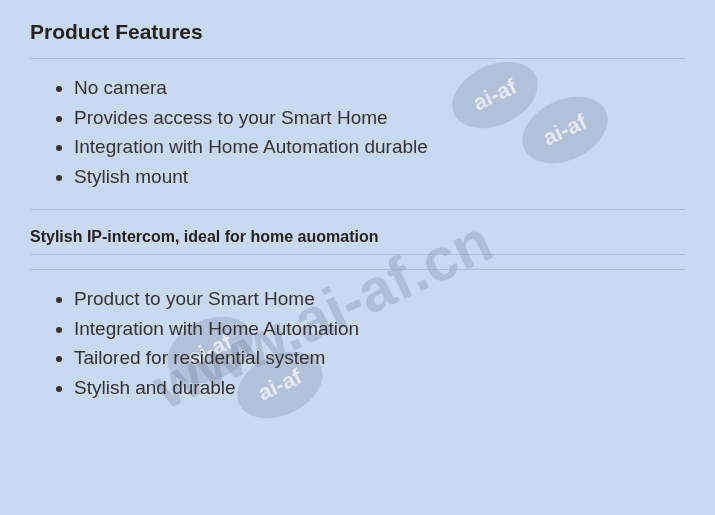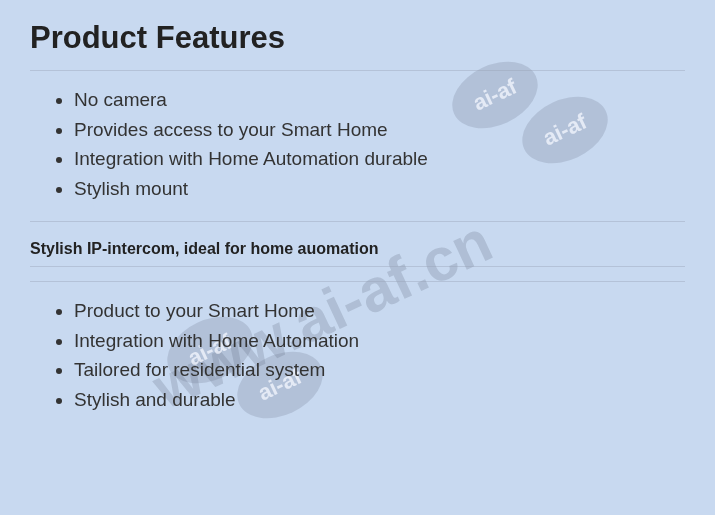--- a/index.html
+++ b/index.html
@@ -52,21 +52,21 @@
     }
     .badge1 { left: 450px; top: 65px; }
     .badge2 { left: 520px; top: 100px; }
     .badge3 { left: 165px; top: 320px; }
     .badge4 { left: 235px; top: 355px; }
     .content {
       position: relative;
       z-index: 2;
     }
     h2.main-heading {
-      font-size: 31px;
+      font-size: 21px;
       font-weight: bold;
       color: #222;
       margin-bottom: 14px;
     }
     hr.divider {
       border: none;
       border-top: 1px solid rgba(150, 160, 180, 0.4);
       margin: 8px 0 14px 0;
     }
     ul.feature-list {

